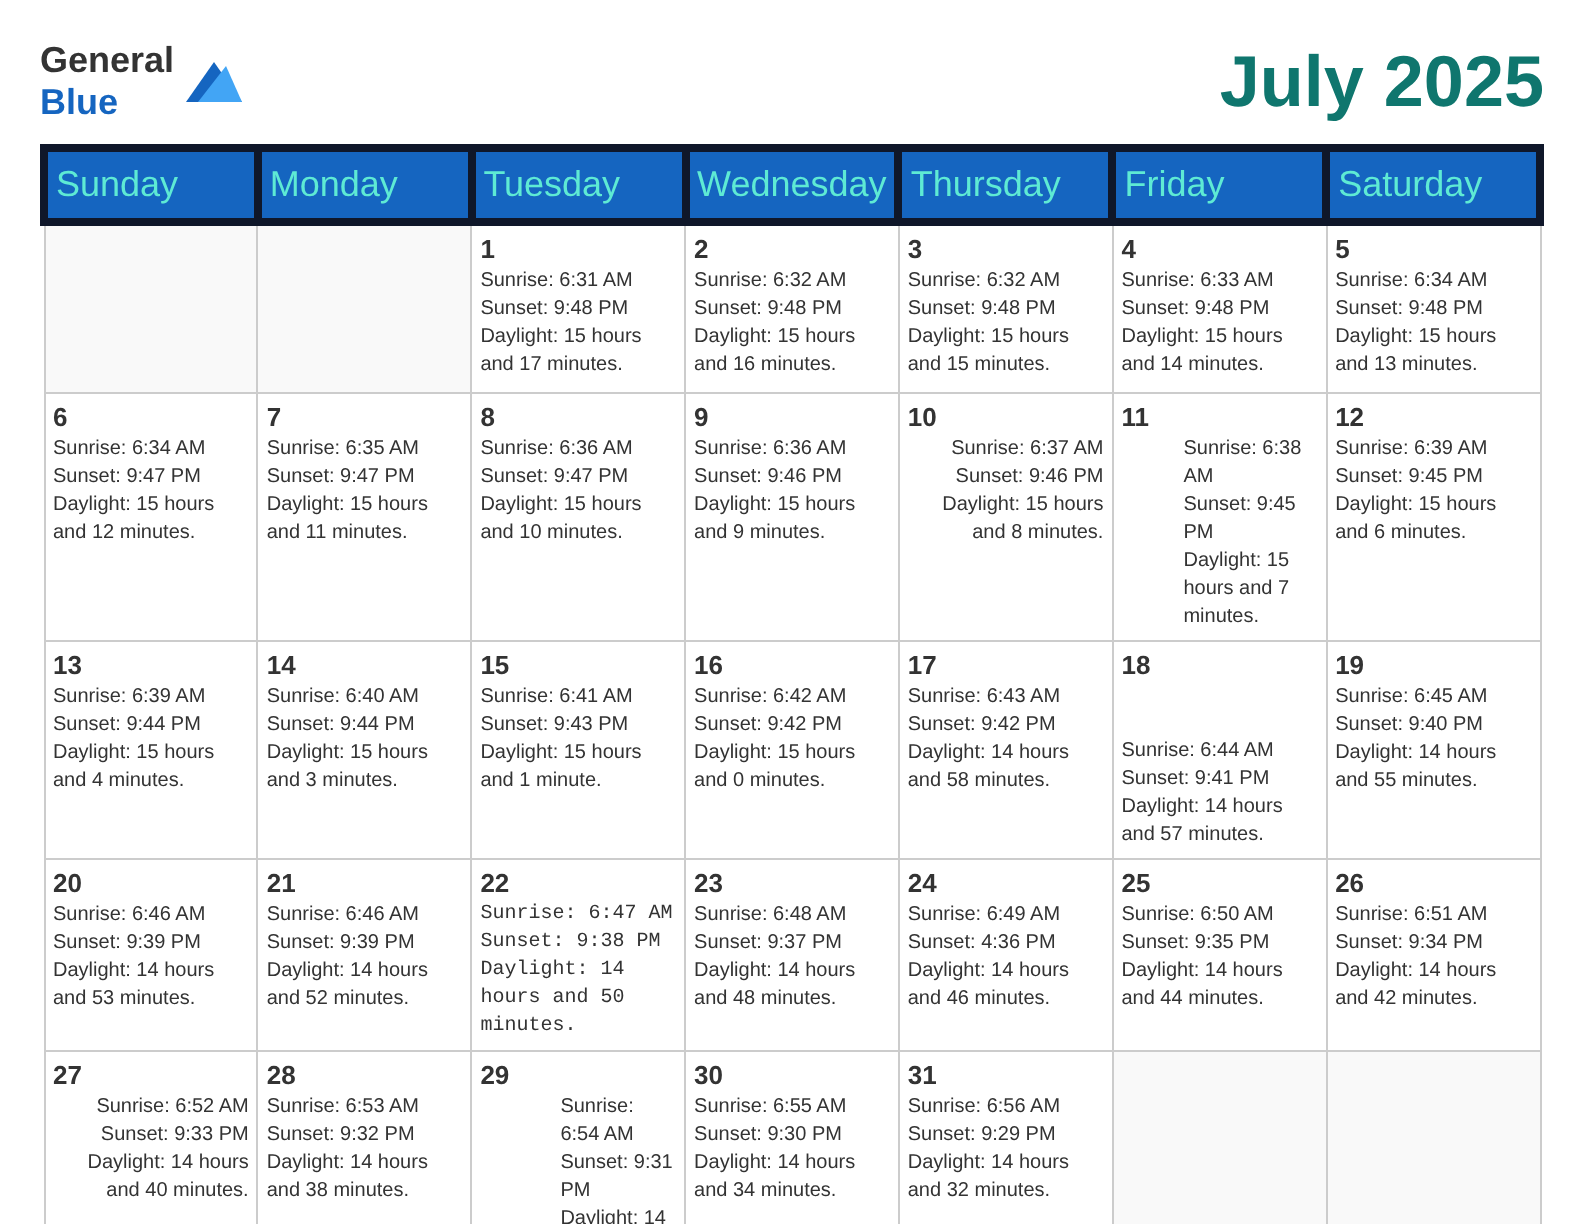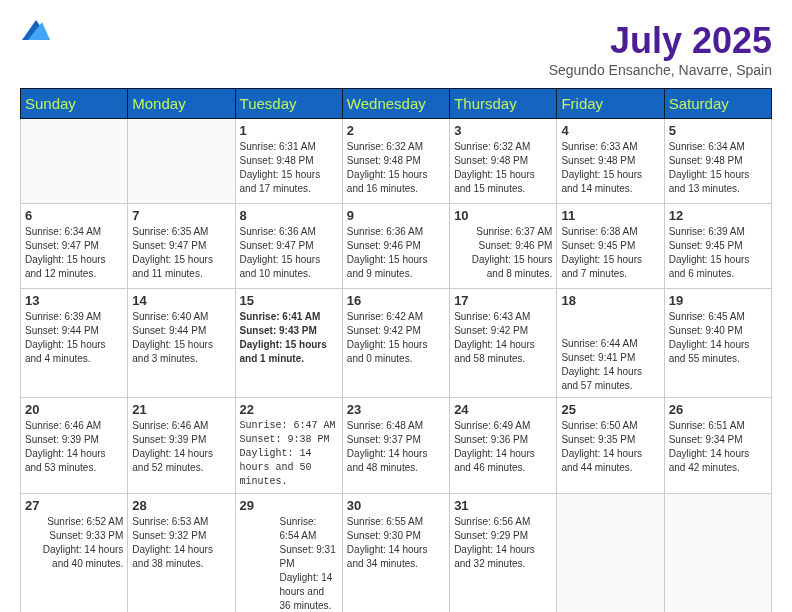--- a/index.html
+++ b/index.html
@@ -35,39 +35,39 @@
       width: 28px;
       height: 20px;
       margin-left: 2px;
     }
     .title-area {
       text-align: right;
     }
     .month-title {
       font-size: 36px;
       font-weight: bold;
-      color: #4c1d95;
+      color: #0f766e;
     }
     .subtitle {
       font-size: 14px;
       color: #555;
     }
     .calendar {
       width: 100%;
       border-collapse: collapse;
       font-size: 11px;
     }
     .calendar th {
       background-color: #1565c0;
-      color: #bef264;
+      color: #5eead4;
       padding: 6px 4px;
       text-align: left;
-      font-size: 15px;
+      font-size: 18px;
       font-weight: normal;
-      border: 1px solid #0f172a;
+      border: 4px solid #0f172a;
     }
     .calendar td {
       border: 1px solid #ccc;
       vertical-align: top;
       padding: 4px;
       width: calc(100% / 7);
       min-height: 80px;
       background: #fff;
     }
     .calendar td.empty {
@@ -86,28 +86,31 @@
     }
     .week-row td {
       height: 85px;
     }
   </style>
 </head>
 <body>
 
 <div class="header-area">
   <div class="logo">
+    <div>
+      <span class="logo-text-general">General</span><br>
+      <span class="logo-text-blue">Blue</span>
+    </div>
     <svg class="logo-icon" viewBox="0 0 28 20">
       <polygon points="0,20 14,0 28,20" fill="#1565c0"></polygon>
       <polygon points="6,20 20,2 28,20" fill="#42a5f5"></polygon>
     </svg>
   </div>
   <div class="title-area">
     <div class="month-title">July 2025</div>
-    <div class="subtitle">Segundo Ensanche, Navarre, Spain</div>
   </div>
 </div>
 
 <table class="calendar">
   <thead>
     <tr>
       <th>Sunday</th>
       <th>Monday</th>
       <th>Tuesday</th>
       <th>Wednesday</th>
@@ -177,21 +180,21 @@
 Daylight: 15 hours and 9 minutes.</div>
         </td>
         <td>
           <div class="day-number">10</div>
           <div class="day-info" style="white-space: pre-line; text-align: right;">Sunrise: 6:37 AM
 Sunset: 9:46 PM
 Daylight: 15 hours and 8 minutes.</div>
         </td>
         <td>
           <div class="day-number">11</div>
-          <div class="day-info" style="white-space: pre-line;">Sunrise: 6:38 AM
+          <div class="day-info" style="white-space: pre-line; margin-left: 31px;">Sunrise: 6:38 AM
 Sunset: 9:45 PM
 Daylight: 15 hours and 7 minutes.</div>
         </td>
         <td>
           <div class="day-number">12</div>
           <div class="day-info" style="white-space: pre-line;">Sunrise: 6:39 AM
 Sunset: 9:45 PM
 Daylight: 15 hours and 6 minutes.</div>
         </td>
       </tr>
@@ -203,21 +206,21 @@
 Daylight: 15 hours and 4 minutes.</div>
         </td>
         <td>
           <div class="day-number">14</div>
           <div class="day-info" style="white-space: pre-line;">Sunrise: 6:40 AM
 Sunset: 9:44 PM
 Daylight: 15 hours and 3 minutes.</div>
         </td>
         <td>
           <div class="day-number">15</div>
-          <div class="day-info" style="white-space: pre-line; font-weight: bold;">Sunrise: 6:41 AM
+          <div class="day-info" style="white-space: pre-line;">Sunrise: 6:41 AM
 Sunset: 9:43 PM
 Daylight: 15 hours and 1 minute.</div>
         </td>
         <td>
           <div class="day-number">16</div>
           <div class="day-info" style="white-space: pre-line;">Sunrise: 6:42 AM
 Sunset: 9:42 PM
 Daylight: 15 hours and 0 minutes.</div>
         </td>
         <td>
@@ -260,21 +263,21 @@
         </td>
         <td>
           <div class="day-number">23</div>
           <div class="day-info" style="white-space: pre-line;">Sunrise: 6:48 AM
 Sunset: 9:37 PM
 Daylight: 14 hours and 48 minutes.</div>
         </td>
         <td>
           <div class="day-number">24</div>
           <div class="day-info" style="white-space: pre-line;">Sunrise: 6:49 AM
-Sunset: 9:36 PM
+Sunset: 4:36 PM
 Daylight: 14 hours and 46 minutes.</div>
         </td>
         <td>
           <div class="day-number">25</div>
           <div class="day-info" style="white-space: pre-line;">Sunrise: 6:50 AM
 Sunset: 9:35 PM
 Daylight: 14 hours and 44 minutes.</div>
         </td>
         <td>
           <div class="day-number">26</div>

